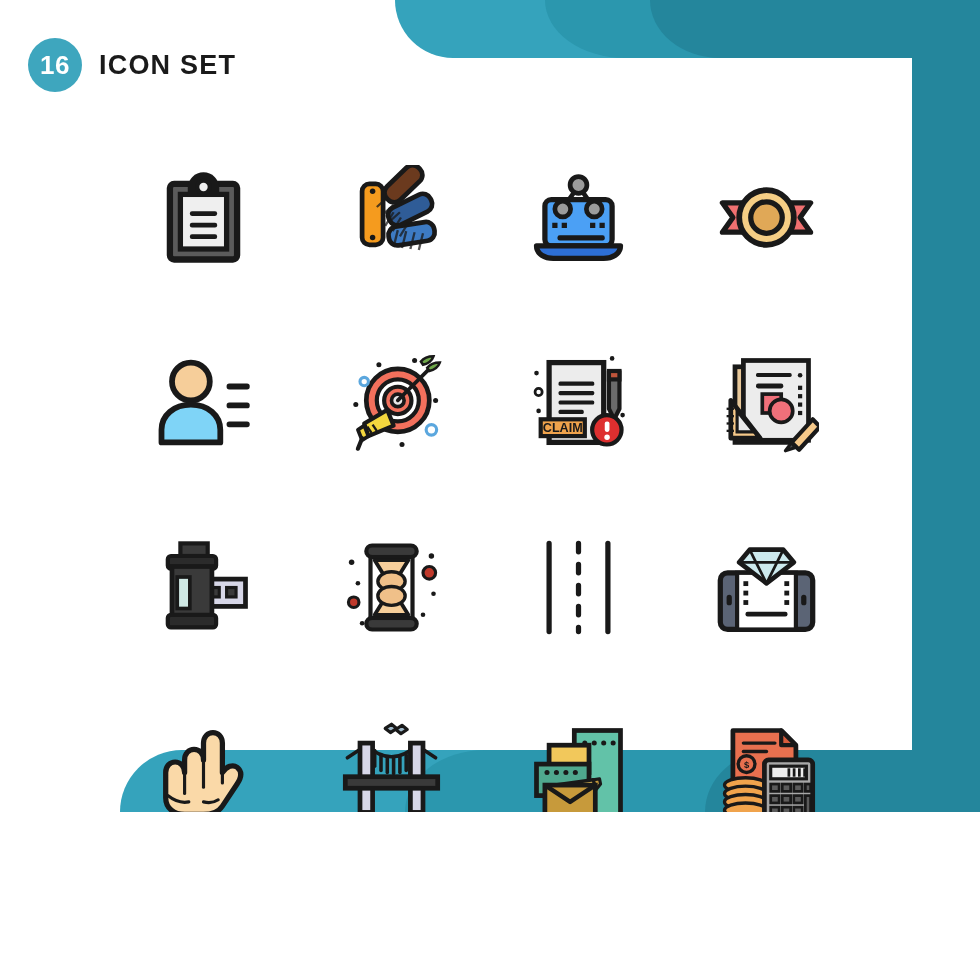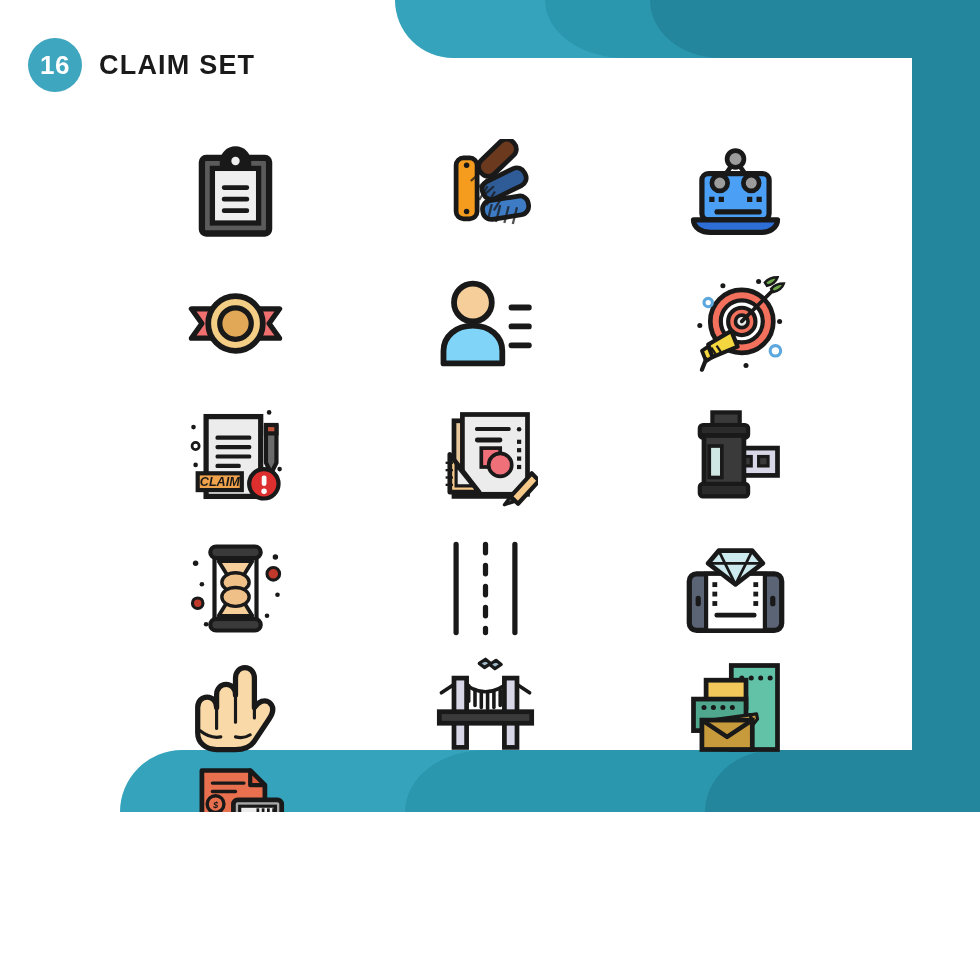--- a/index.html
+++ b/index.html
@@ -115,24 +115,23 @@
   }
 
   
   .grid {
     position: absolute;
     top: 125px;
     left: 110px;
     width: 750px;
     height: 740px;
     display: grid;
-    grid-template-columns: repeat(3, 1fr);
+    grid-template-columns: repeat(4, 1fr);
     grid-template-rows: repeat(4, 1fr);
     z-index: 4;
-    font-style: italic;
   }
   .cell {
     display: flex;
     align-items: center;
     justify-content: center;
   }
   .cell svg {
     display: block;
     width: 105px;
     height: 105px;
@@ -147,21 +146,21 @@
   <div class="deco-layer deco-top-b"></div>
   <div class="deco-layer deco-top-c"></div>
   <div class="deco-layer deco-right"></div>
 
   <div class="deco-layer deco-bot-a"></div>
   <div class="deco-layer deco-bot-b"></div>
   <div class="deco-layer deco-bot-c"></div>
 
   <div class="header">
     <div class="count-badge">16</div>
-    <div class="set-title">CLAIM SET</div>
+    <div class="set-title">ICON SET</div>
   </div>
 
   <div class="grid">
 
     <div class="cell">
       <svg viewBox="0 0 100 100">
         <rect x="18" y="18" width="64" height="72" rx="4" fill="#5B5B5B" stroke="#191919" stroke-width="6"></rect>
         <rect x="28" y="28" width="44" height="52" fill="#EFEFEF" stroke="#191919" stroke-width="5"></rect>
         <path d="M35 22 a15 15 0 0 1 30 0 v8 H35 z" fill="#191919"></path>
         <circle cx="50" cy="21" r="8" fill="#191919"></circle>

